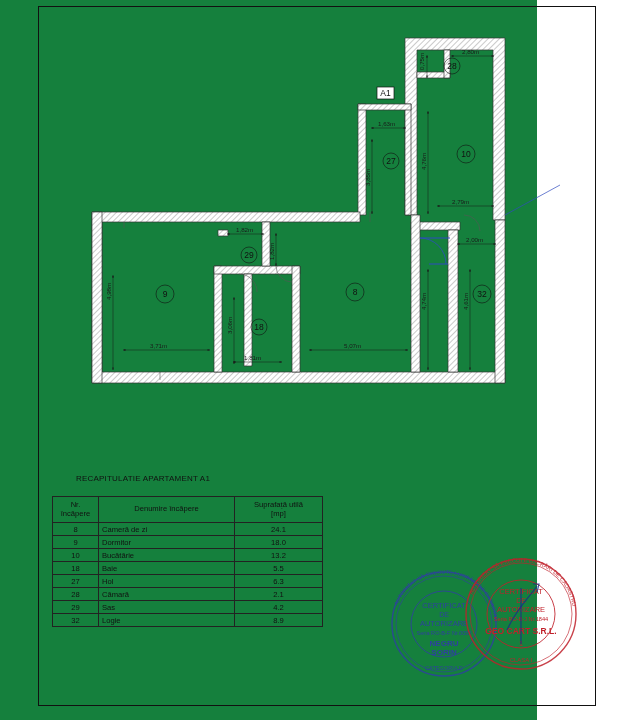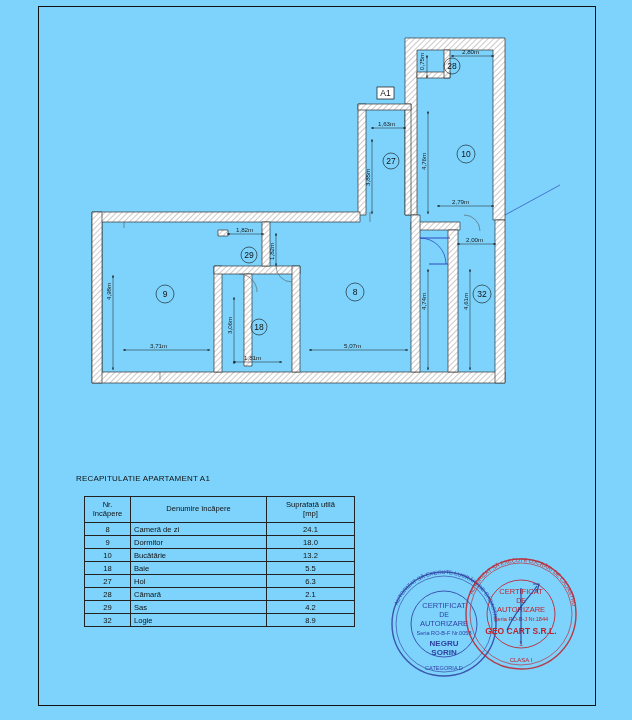--- a/index.html
+++ b/index.html
@@ -10,23 +10,23 @@
   body {
     width: 632px;
     height: 720px;
     font-family: "Liberation Sans", sans-serif;
     position: relative;
     overflow: hidden;
   }
   #sheet {
     position: absolute;
     left: 0; top: 0;
-    width: 632px;
+    width: 537px;
     height: 720px;
-    background: #7dd3fc;
+    background: #15803d;
   }
   .page-border {
     position: absolute;
     left: 38px;
     top: 6px;
     width: 558px;
     height: 700px;
     border: 1px solid #111;
     box-sizing: border-box;
   }
@@ -51,21 +51,21 @@
   .tbl-title {
     position: absolute;
     left: 76px;
     top: 474px;
     font-size: 8px;
     letter-spacing: 0.2px;
     color: #111;
   }
   table.recap {
     position: absolute;
-    left: 84px;
+    left: 52px;
     top: 496px;
     border-collapse: collapse;
     font-size: 7.6px;
     color: #111;
   }
   table.recap td, table.recap th {
     border: 1px solid #222;
     padding: 1px 3px;
     font-weight: normal;
     height: 13px;

